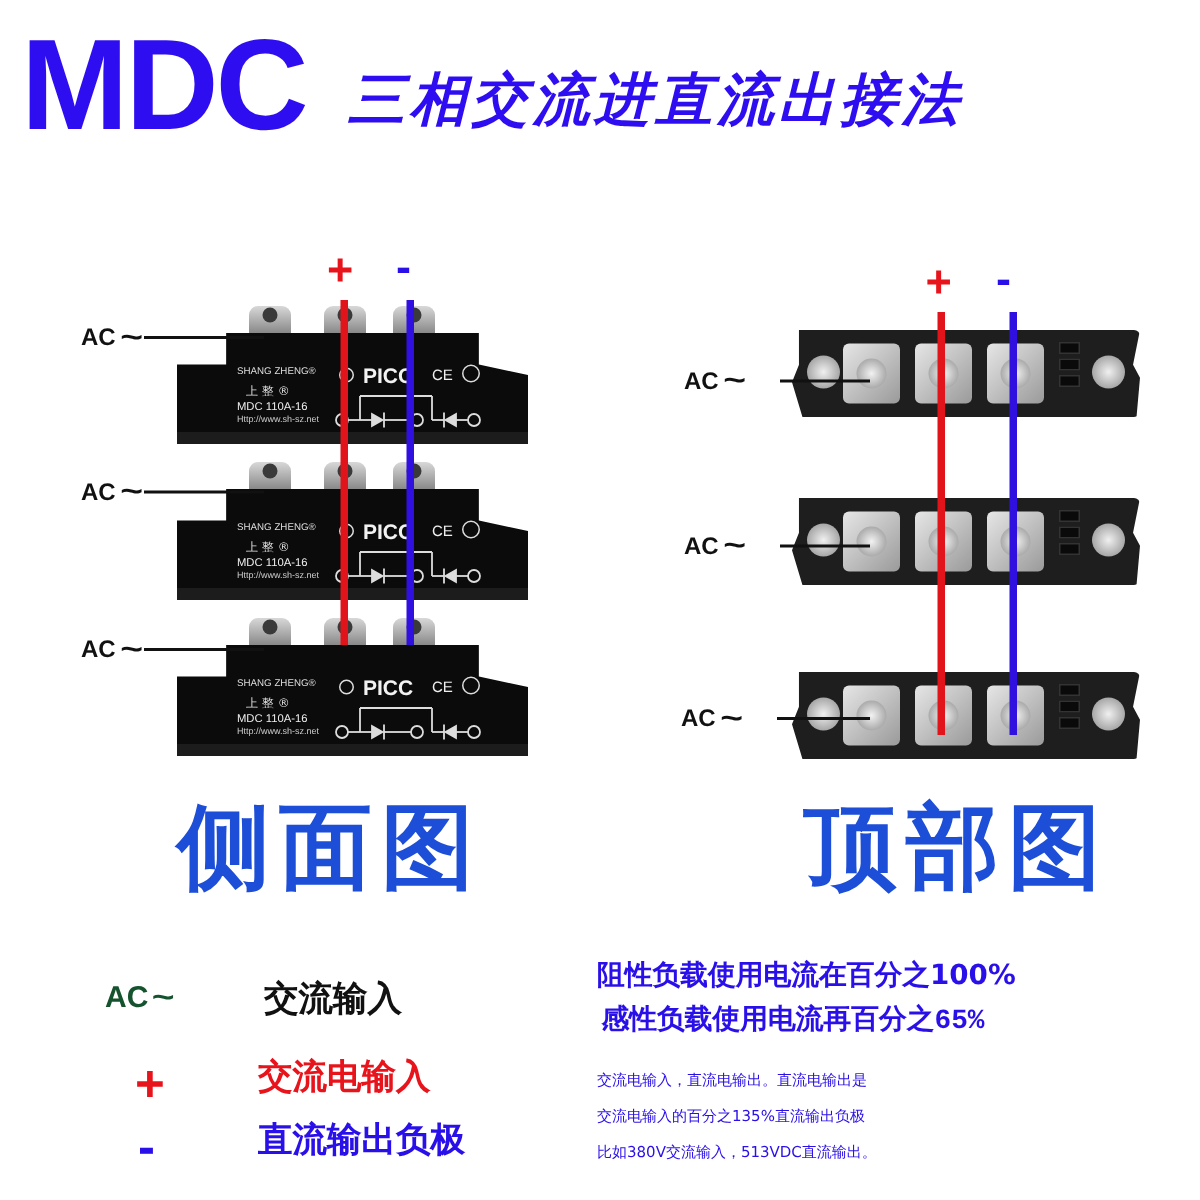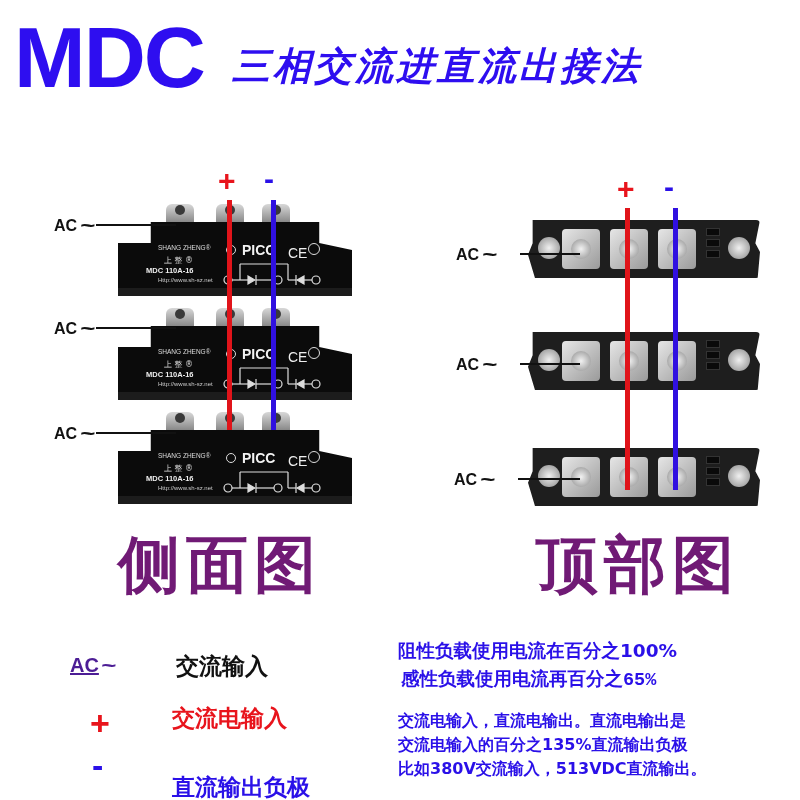--- a/index.html
+++ b/index.html
@@ -53,24 +53,24 @@
     position: absolute; top: 4px; width: 28px; height: 20px;
     background: linear-gradient(#d8d8d8, #808080);
     border-radius: 6px 6px 2px 2px;
   }
   .terminal::after {
     content: ""; position: absolute; left: 9px; top: 1px; width: 10px; height: 10px;
     border-radius: 50%; background: #3a3a3a;
   }
   .mod-brand { position: absolute; left: 40px; top: 44px; font-size: 6.5px; color: #ddd; font-family: "Liberation Sans", sans-serif; }
   .mod-cn { position: absolute; left: 46px; top: 55px; font-size: 8px; color: #ddd; }
-  .mod-model { position: absolute; left: 28px; top: 66px; font-size: 7.5px; color: #eee; font-weight: bold; font-family: "Liberation Sans", sans-serif; }
+  .mod-model { position: absolute; left: 40px; top: 66px; font-size: 7.5px; color: #eee; font-weight: normal; font-family: "Liberation Sans", sans-serif; }
   .mod-url { position: absolute; left: 40px; top: 77px; font-size: 6px; color: #ccc; font-family: "Liberation Sans", sans-serif; }
   .mod-picc { position: absolute; left: 124px; top: 42px; font-size: 14px; font-weight: bold; color: #f2f2f2; font-family: "Liberation Sans", sans-serif; }
-  .mod-ce { position: absolute; left: 170px; top: 45px; font-size: 14px; color: #eee; font-family: "Liberation Sans", sans-serif; }
+  .mod-ce { position: absolute; left: 170px; top: 45px; font-size: 10px; color: #eee; font-family: "Liberation Sans", sans-serif; }
   .mod-logo { position: absolute; left: 190px; top: 43px; width: 12px; height: 12px; border-radius: 50%; border: 1.5px solid #ddd; }
   .mod-logo2 { position: absolute; left: 108px; top: 45px; width: 10px; height: 10px; border-radius: 50%; border: 1.5px solid #ddd; }
   .mod-circuit { position: absolute; left: 104px; top: 60px; width: 100px; height: 26px; }
 
   
   .top-mod { width: 232px; height: 58px; }
   .top-mod .shell {
     position: absolute; left: 0; top: 0; width: 232px; height: 58px;
     background: #1e1e1e; border-radius: 4px;
     clip-path: polygon(2% 0, 100% 0, 98% 40%, 100% 55%, 99% 100%, 3% 100%, 0 60%, 2% 40%);
@@ -87,32 +87,32 @@
   .stud {
     position: absolute; top: 17px; width: 22px; height: 22px; border-radius: 50%;
     background: radial-gradient(#f0f0f0, #888);
   }
   .slots { position: absolute; left: 178px; top: 8px; width: 14px; height: 42px; }
   .slots span { display: block; height: 8px; margin-bottom: 3px; background: #0a0a0a; border: 1px solid #333; }
 
   
   .caption {
     font-family: "DejaVu Sans", sans-serif; font-weight: bold;
-    font-size: 62px; line-height: 70px; color: #701a75; letter-spacing: 6px;
-  }
-
-  
-  .legend-ac { font-family: "Liberation Sans", sans-serif; font-size: 20px; font-weight: bold; color: #4c1d95; text-decoration: underline; }
+    font-size: 62px; line-height: 70px; color: #1d4ed8; letter-spacing: 6px;
+  }
+
+  
+  .legend-ac { font-family: "Liberation Sans", sans-serif; font-size: 20px; font-weight: bold; color: #14532d; }
   .legend-text { font-family: "DejaVu Sans", sans-serif; font-weight: bold; font-size: 23px; line-height: 28px; }
   .legend-black { color: #111; }
   .legend-red { color: #e8141c; }
   .legend-blue { color: #2a10e8; }
 
   .note-big { font-family: "DejaVu Sans", sans-serif; font-weight: bold; font-size: 18.5px; line-height: 30px; color: #2a10e8; white-space: nowrap; }
-  .note-small { font-family: "DejaVu Sans", sans-serif; font-weight: bold; font-size: 16px; line-height: 22px; color: #2a10e8; white-space: nowrap; }
+  .note-small { font-family: "DejaVu Sans", sans-serif; font-weight: normal; font-size: 10px; line-height: 22px; color: #2a10e8; white-space: nowrap; }
 </style>
 </head>
 <body>
 
 <div class="abs title-mdc">MDC</div>
 <div class="abs title-cn">三相交流进直流出接法</div>
 
 <div class="abs" style="left:0;top:160px;width:400px;height:360px;">
   <span class="abs sign-plus" style="left:218px;top:6px;">+</span>
   <span class="abs sign-minus" style="left:264px;top:4px;">-</span>
@@ -314,19 +314,19 @@
 
 <div class="abs legend-ac" style="left:70px;top:654px;">
   <span>AC</span><span class="tilde">~</span>
 </div>
 <div class="abs legend-text legend-black" style="left:176px;top:652px;">交流输入</div>
 
 <div class="abs sign-plus" style="left:90px;top:708px;font-size:34px;">+</div>
 <div class="abs legend-text legend-red" style="left:172px;top:704px;">交流电输入</div>
 
 <div class="abs sign-minus" style="left:92px;top:750px;font-size:34px;">-</div>
-<div class="abs legend-text legend-blue" style="left:172px;top:746px;margin-top:27px;">直流输出负极</div>
+<div class="abs legend-text legend-blue" style="left:172px;top:746px;">直流输出负极</div>
 
 <div class="abs note-big" style="left:398px;top:636px;">阻性负载使用电流在百分之100%</div>
 <div class="abs note-big" style="left:401px;top:666px;font-family:Liberation Mono, monospace;">感性负载使用电流再百分之65%</div>
 <div class="abs note-small" style="left:398px;top:710px;">交流电输入，直流电输出。直流电输出是</div>
 <div class="abs note-small" style="left:398px;top:734px;">交流电输入的百分之135%直流输出负极</div>
 <div class="abs note-small" style="left:398px;top:758px;">比如380V交流输入，513VDC直流输出。</div>
 
 </body></html>

